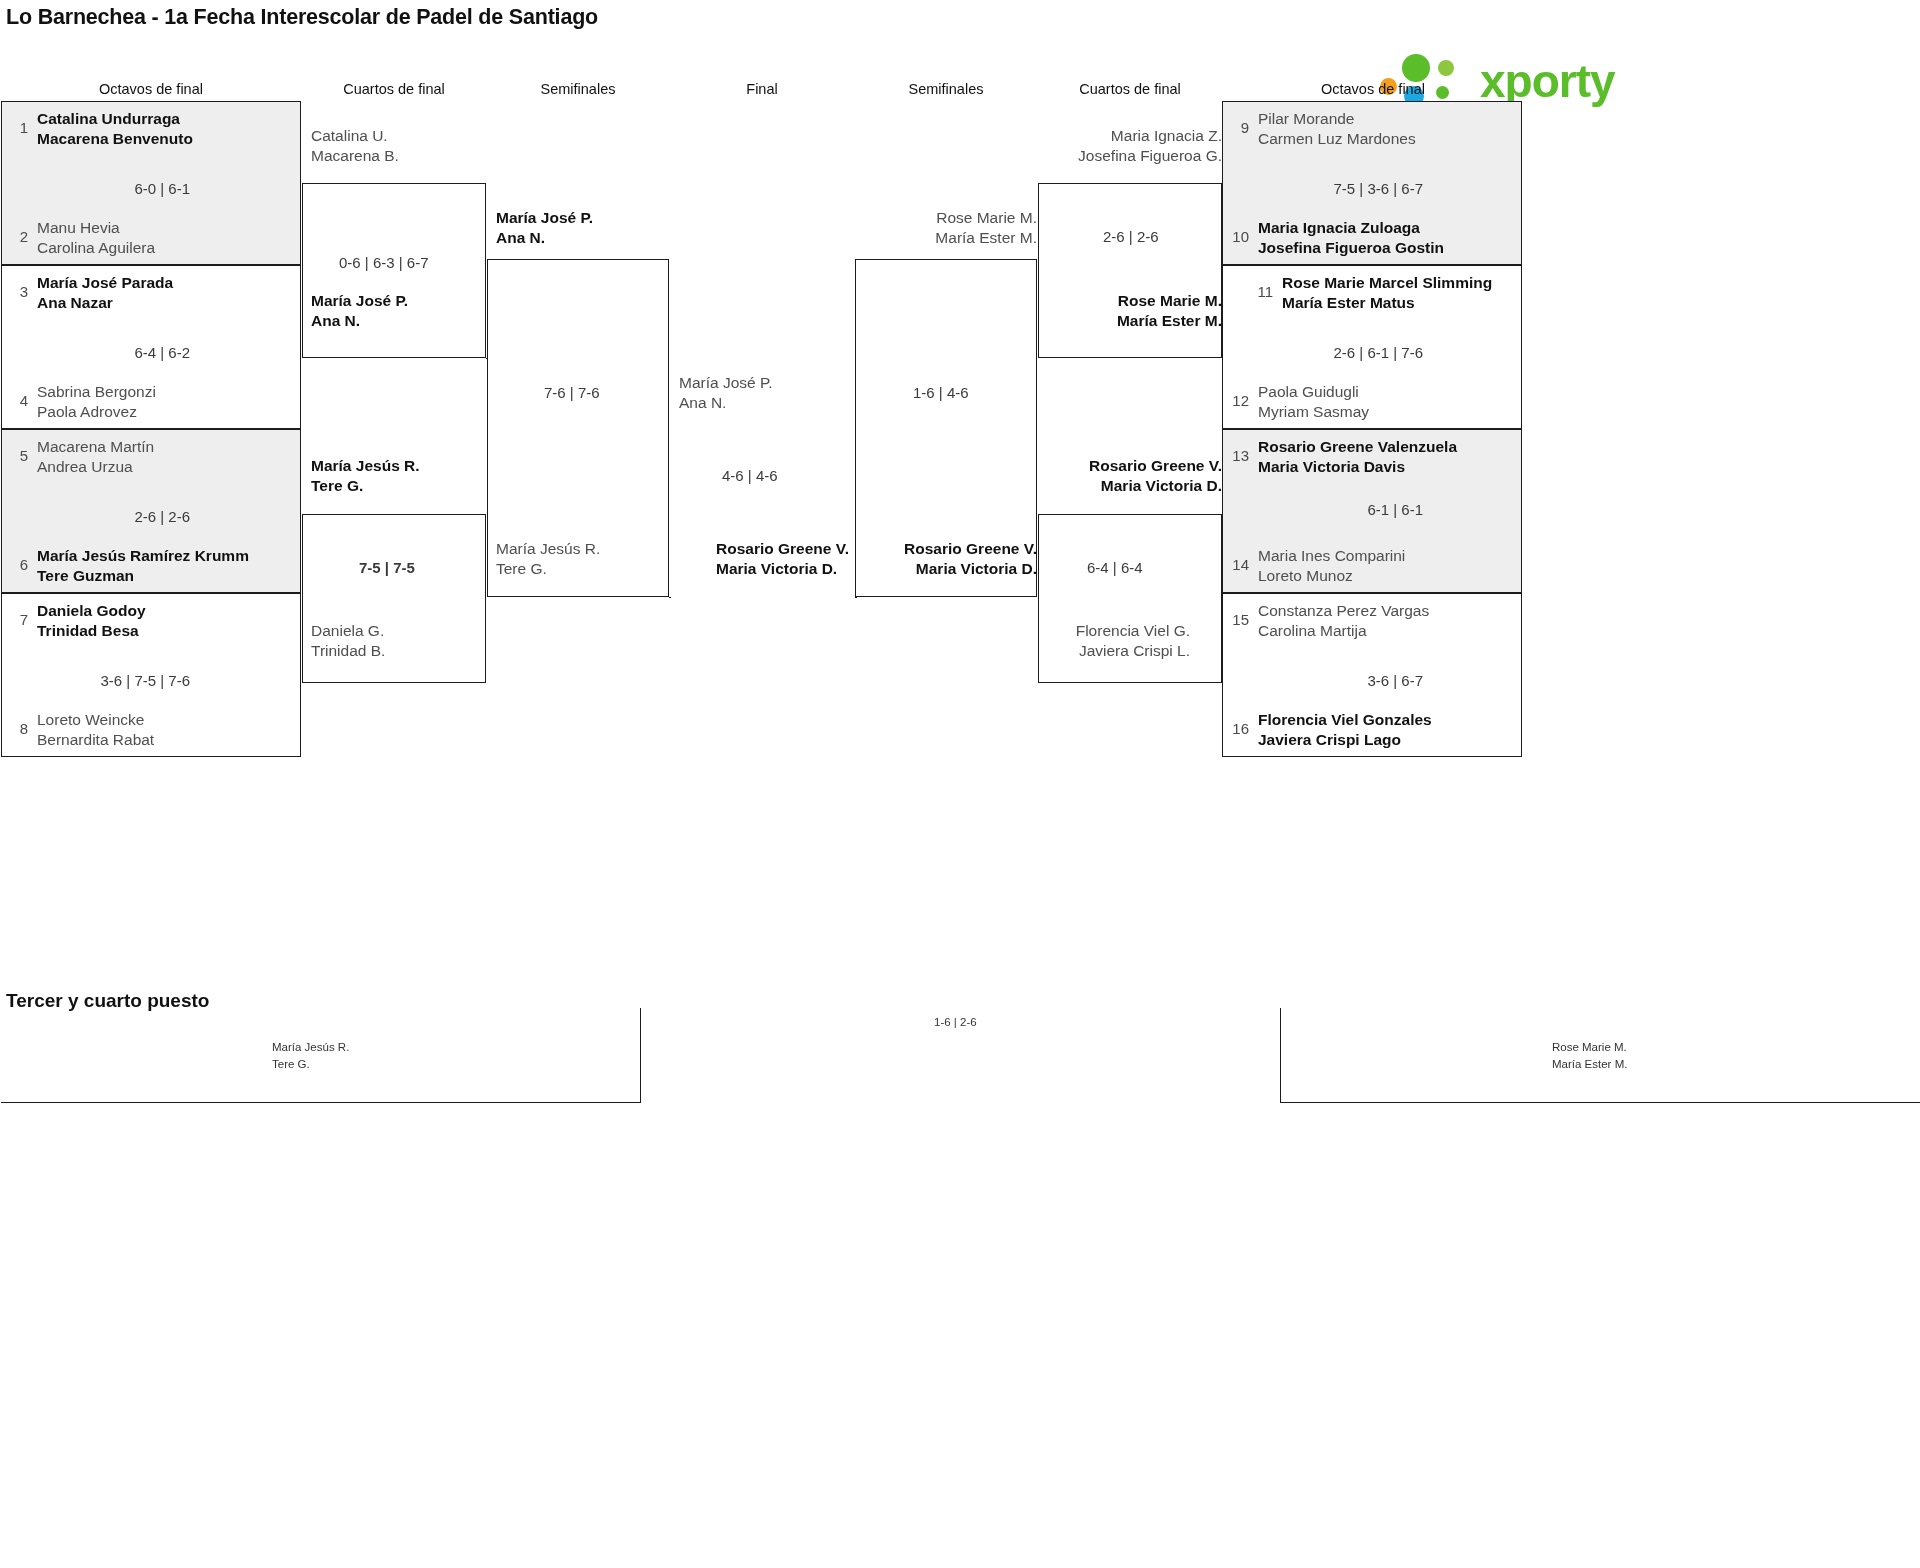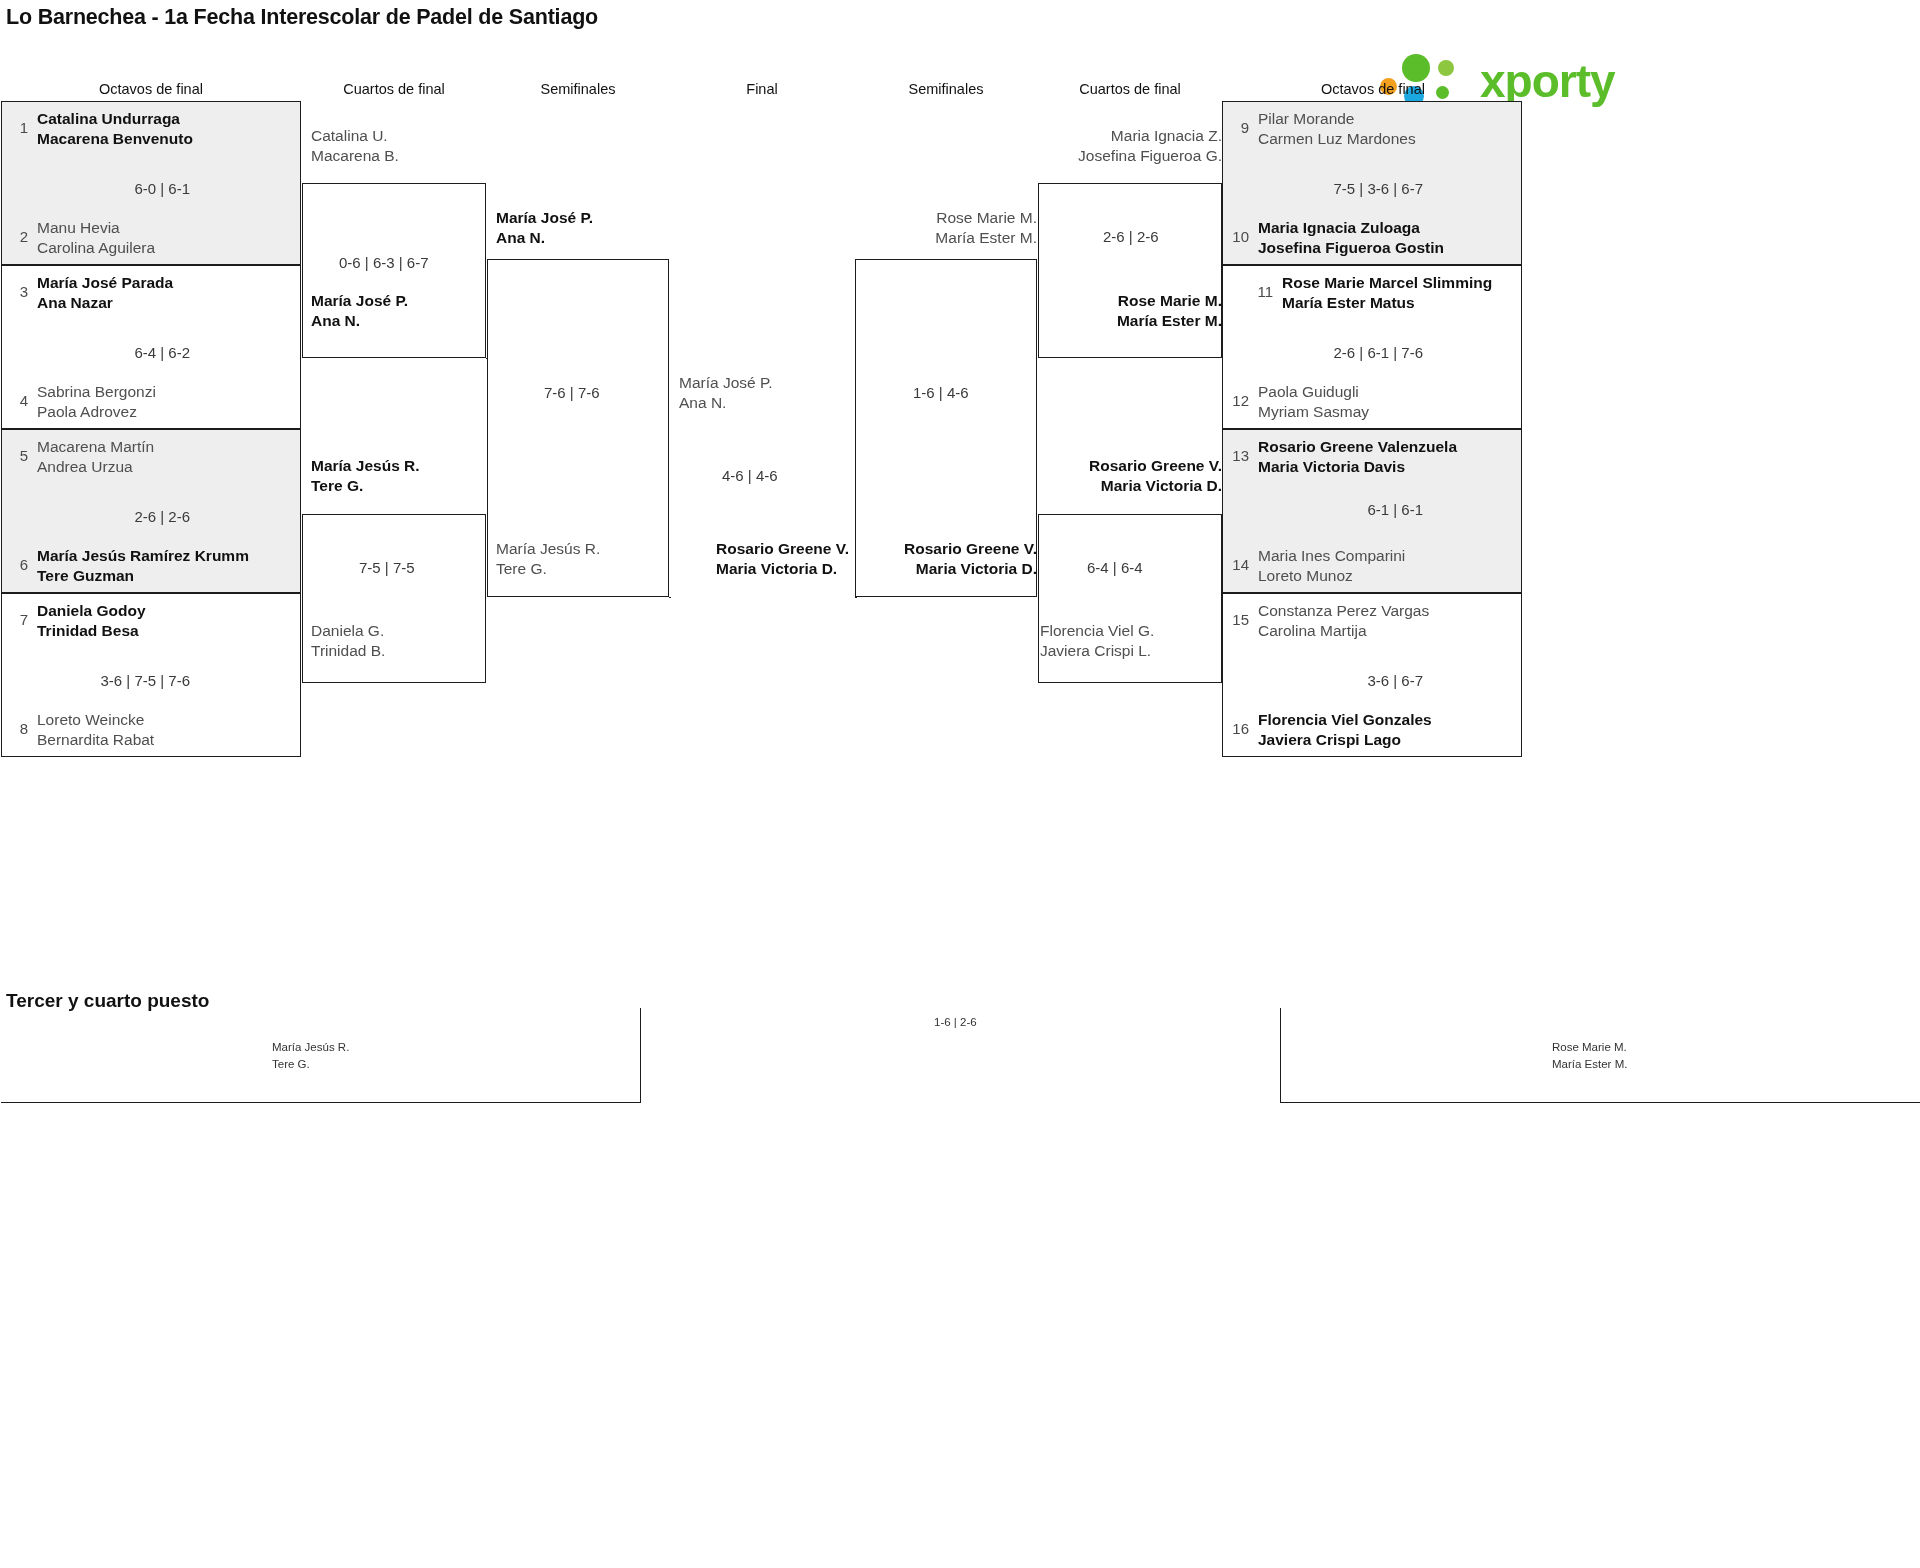--- a/index.html
+++ b/index.html
@@ -173,21 +173,21 @@
 <div class="prog win" style="left:311px;top:291px;">
   <div class="nm">María José P.</div>
   <div class="nm">Ana N.</div>
 </div>
 
 <div class="prog win" style="left:311px;top:456px;">
   <div class="nm">María Jesús R.</div>
   <div class="nm">Tere G.</div>
 </div>
 <div class="abs mbox" style="left:302px;top:514px;width:184px;height:169px;">
-  <div class="score" style="left:56px;top:44px;">7-5 | 7-5</div>
+  <div class="score" style="left:56px;top:44px;font-weight:bold;">7-5 | 7-5</div>
 </div>
 <div class="prog lose" style="left:311px;top:621px;">
   <div class="nm">Daniela G.</div>
   <div class="nm">Trinidad B.</div>
 </div>
 
 <div class="prog win" style="left:496px;top:208px;">
   <div class="nm">María José P.</div>
   <div class="nm">Ana N.</div>
 </div>
@@ -233,21 +233,21 @@
   <div class="nm">María Ester M.</div>
 </div>
 
 <div class="prog win" style="left:1040px;top:456px;text-align:right;width:182px;">
   <div class="nm">Rosario Greene V.</div>
   <div class="nm">Maria Victoria D.</div>
 </div>
 <div class="abs mbox" style="left:1038px;top:514px;width:184px;height:169px;">
   <div class="score" style="left:48px;top:44px;">6-4 | 6-4</div>
 </div>
-<div class="prog lose" style="left:1040px;top:621px;width:150px;">
+<div class="prog lose" style="left:1040px;top:621px;text-align:right;width:150px;">
   <div class="nm">Florencia Viel G.</div>
   <div class="nm">Javiera Crispi L.</div>
 </div>
 
 <div class="abs mbox shaded" style="left:1222px;top:101px;width:300px;height:164px;">
   <div class="slot lose" style="left:0;top:7px;">
     <span class="seed">9</span>
     <span class="names">
       <div class="nm">Pilar Morande</div>
       <div class="nm">Carmen Luz Mardones</div>

